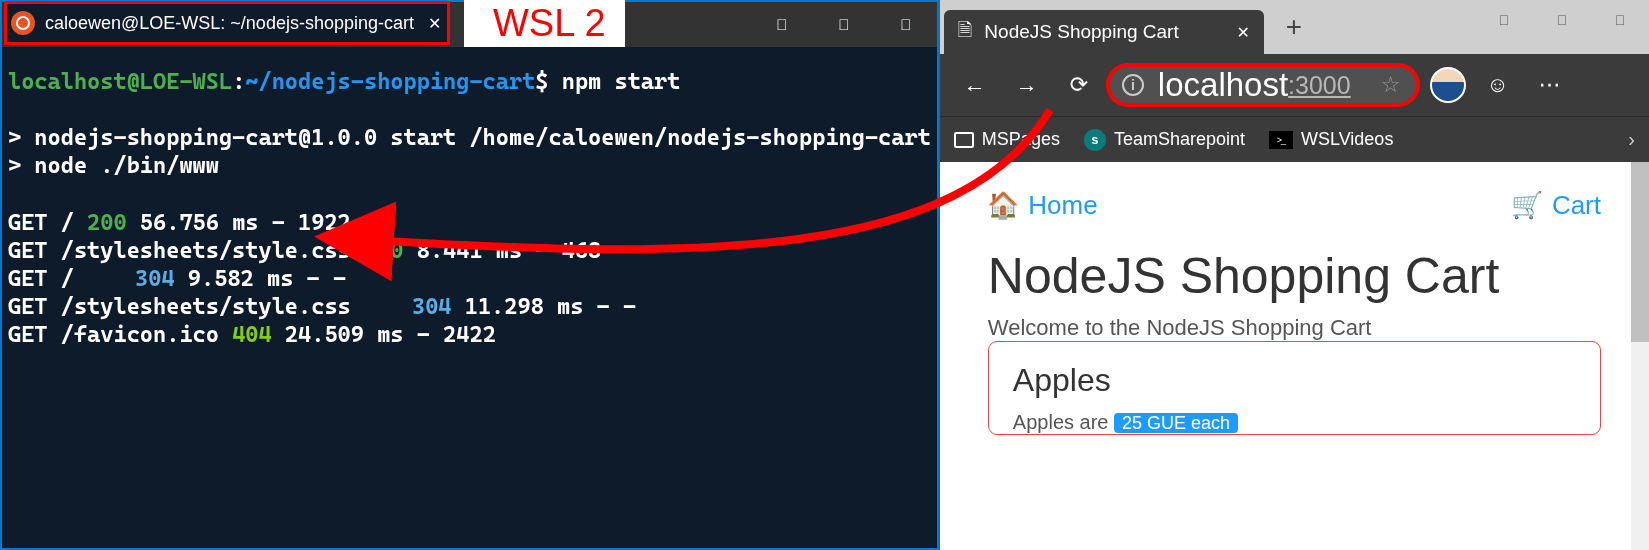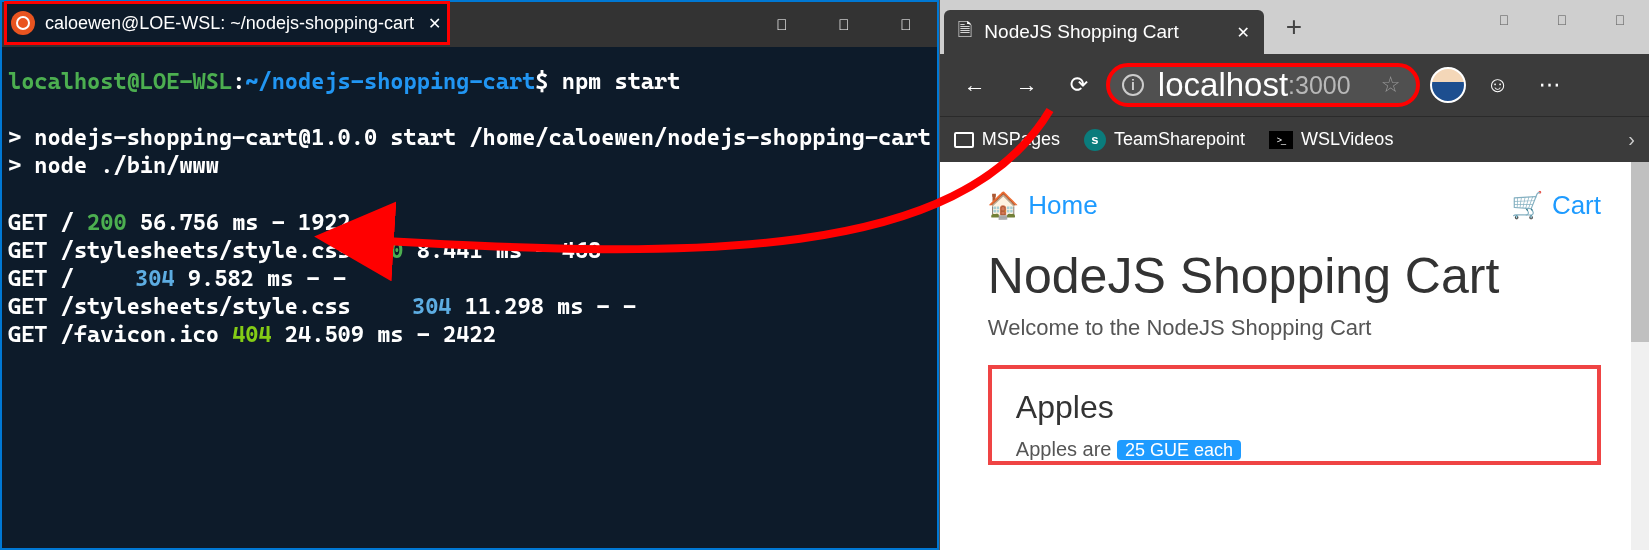--- a/index.html
+++ b/index.html
@@ -205,21 +205,21 @@
   .addr-info {
     width: 22px;height:22px;
     border: 2px solid #ccc;
     border-radius: 50%;
     display:flex;align-items:center;justify-content:center;
     color:#ccc;
     font-size:14px;font-weight:bold;
     margin-right: 14px;
   }
   .addr-host { color: #fff; font-size: 33px; }
-  .addr-port { color: #b8b8b8; font-size: 25px; }
+  .addr-port { color: #b8b8b8; font-size: 25px; text-decoration: underline; }
   .addr-star { color:#999; font-size:22px; margin-left: 30px; }
   .avatar {
     width: 36px;height:36px;border-radius:50%;
     background: linear-gradient(#f4d7b8 40%, #1d4e8f 40%);
     border: 2px solid #fff;
   }
   .browser-bookmarks {
     height: 46px;
     background: #3b3b3b;
     display:flex;
@@ -272,25 +272,24 @@
   .page-title {
     font-size: 50px;
     color:#333;
     font-weight:400;
     margin-bottom: 10px;
     font-family: "Segoe UI Light","Segoe UI",sans-serif;
   }
   .page-subtitle {
     font-size: 22px;
     color:#555;
-    margin-bottom: 24px;
   }
   .card {
-    border:4px solid #ef4444;
-    border-radius:0;
+    border:1px solid #ef4444;
+    border-radius:9px;
     padding: 20px 24px 0 24px;
   }
   .card-h {
     font-size: 32px;
     color:#333;
     font-weight:400;
     margin-bottom: 12px;
   }
   .card-p {
     font-size: 20px;color:#555;
@@ -322,20 +321,21 @@
 </head>
 <body>
 
 <div class="terminal-window">
   <div class="term-titlebar">
     <div class="term-tab-frame">
       <span class="ubuntu-icon"></span>
       <span class="term-tab-title">caloewen@LOE-WSL: ~/nodejs-shopping-cart</span>
       <span class="term-tab-close">✕</span>
     </div>
+    <div class="wsl-label">WSL 2</div>
     <div class="term-win-controls">
       <div class="term-win-btn"></div>
       <div class="term-win-btn"></div>
       <div class="term-win-btn"></div>
     </div>
   </div>
   <div class="term-body"><span class="c-user">localhost@LOE-WSL</span><span class="c-white">:</span><span class="c-path">~/nodejs-shopping-cart</span><span class="c-white">$</span><span class="c-white"> </span><span class="c-white">npm start</span>
 
 <span class="c-white">&gt; nodejs-shopping-cart@1.0.0 start /home/caloewen/nodejs-shopping-cart</span>
 <span class="c-white">&gt; node ./bin/www</span>

